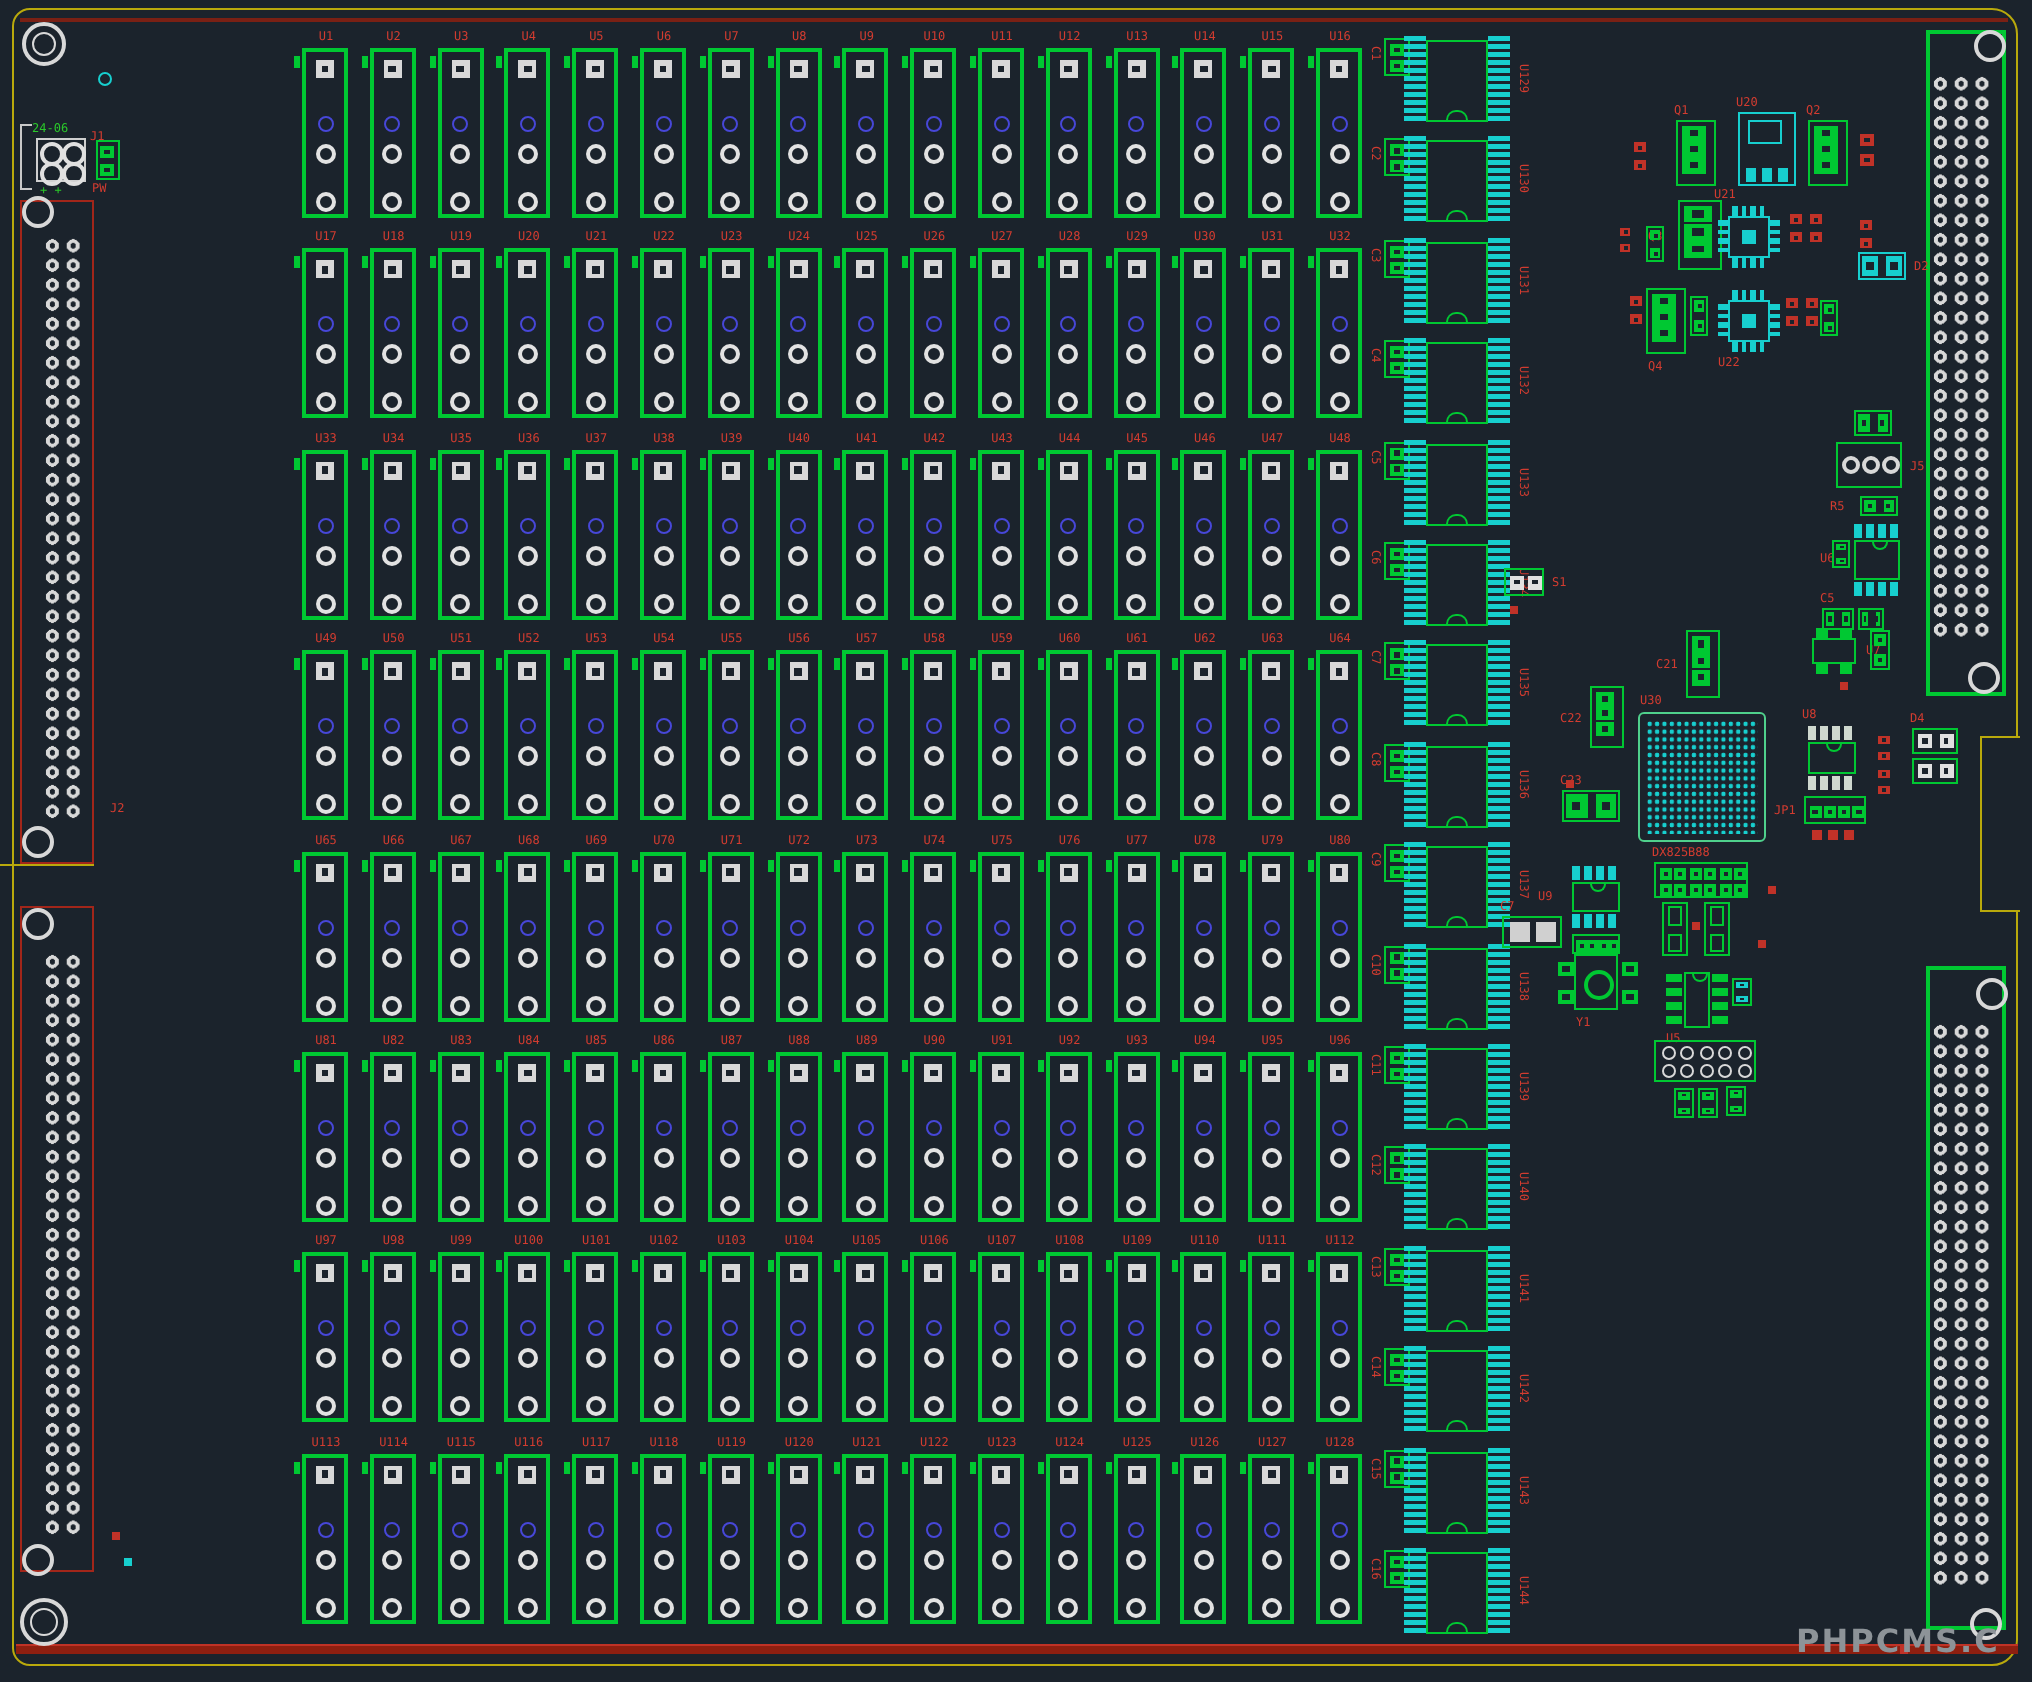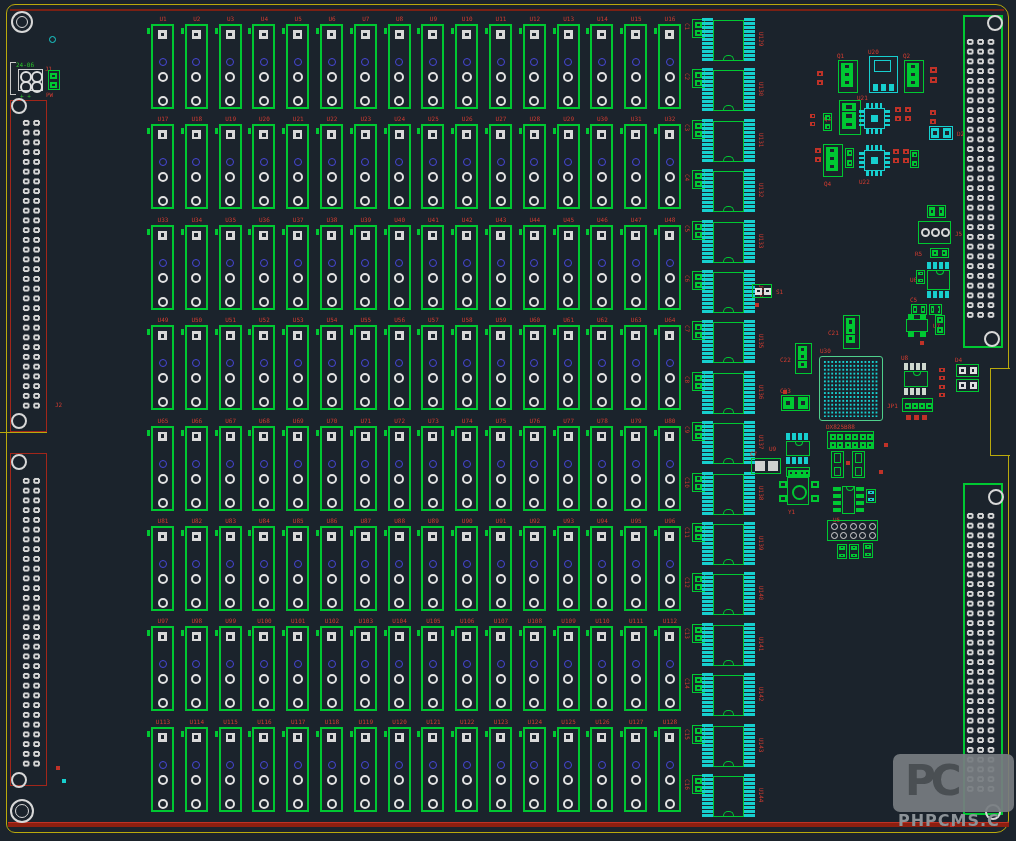--- a/index.html
+++ b/index.html
@@ -1667,17 +1667,14 @@
     <div class="abs" style="left: 783px; top: 390px; width: 4px; height: 4px; background: rgb(192, 50, 40);"></div>
     <div class="abs" style="left: 846px; top: 461px; width: 4px; height: 4px; background: rgb(192, 50, 40);"></div>
     <div class="abs" style="left: 884px; top: 443px; width: 4px; height: 4px; background: rgb(192, 50, 40);"></div>
     <div class="abs" style="left: 879px; top: 470px; width: 4px; height: 4px; background: rgb(192, 50, 40);"></div>
     <div class="abs" style="left: 755px; top: 303px; width: 4px; height: 4px; background: rgb(192, 50, 40);"></div>
     <div class="abs" style="left: 56px; top: 766px; width: 4px; height: 4px; background: rgb(192, 50, 40);"></div>
     <div class="abs" style="left: 920px; top: 341px; width: 4px; height: 4px; background: rgb(192, 50, 40);"></div>
     <div class="abs" style="left: 950px; top: 823px; width: 4px; height: 4px; background: rgb(192, 50, 40);"></div>
     <div class="abs" style="left: 62px; top: 779px; width: 4px; height: 4px; background: rgb(23, 207, 207);"></div>
     <div class="abs ring" style="left: 49px; top: 36px; width: 7px; height: 7px; border: 1.5px solid rgb(23, 207, 207);"></div>
-    <div class="abs" id="wm">
-    <div id="wm-logo">PC</div>
-  </div>
     <div class="abs" id="wm-cap">PHPCMS.C</div>
   </div>
 
 </body></html>

